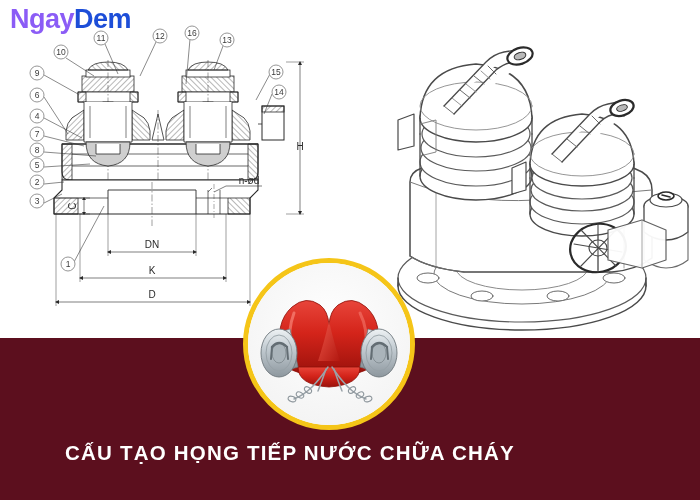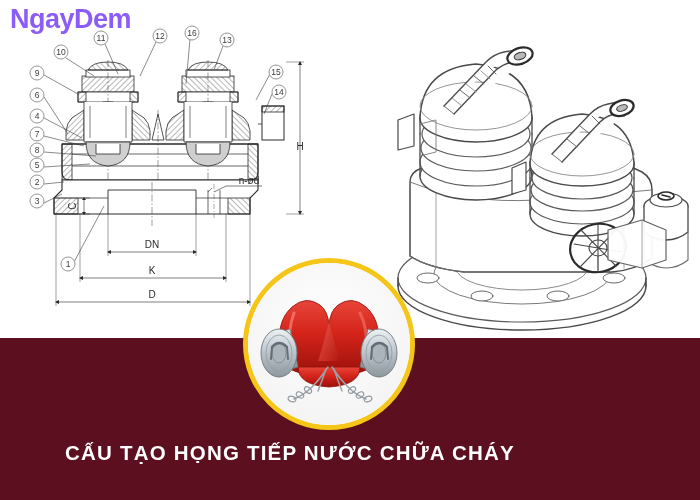--- a/index.html
+++ b/index.html
@@ -7,21 +7,21 @@
     width:700px;height:500px;
     background:#ffffff;
     font-family:"Liberation Sans", sans-serif;
     overflow:hidden;
   }
   #stage{position:relative;width:700px;height:500px;background:#fff;overflow:hidden;}
 
   
   #logo{position:absolute;left:10px;top:6px;font-size:27px;font-weight:bold;letter-spacing:-0.5px;line-height:1;z-index:40;}
   #logo .a{color:#8b5cf6;}
-  #logo .b{color:#8b5cf6;}
+  #logo .b{color:#1d4ed8;}
 
   
   #white-area{position:absolute;left:0;top:0;width:700px;height:338px;background:#fff;}
 
   
   #tech{position:absolute;left:0px;top:14px;width:340px;height:310px;}
   #tech svg{display:block;}
 
   
   #render3d{position:absolute;left:336px;top:6px;width:364px;height:330px;}

